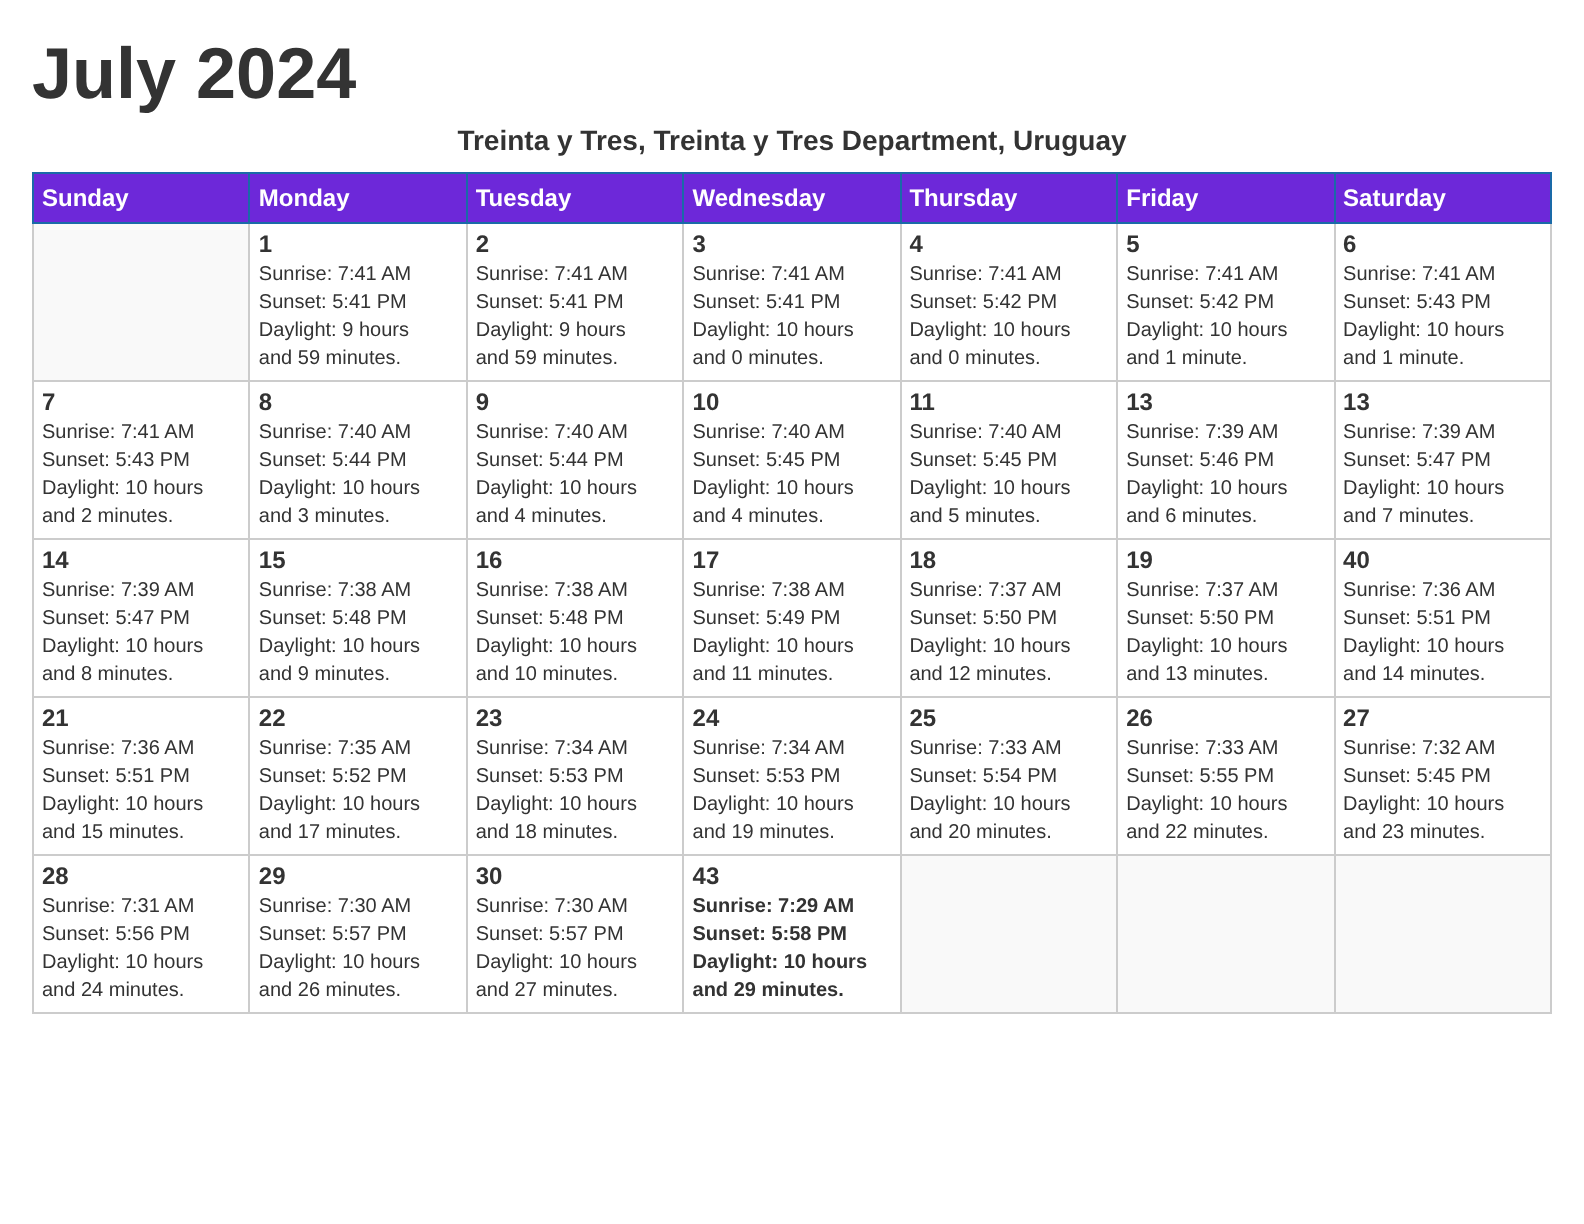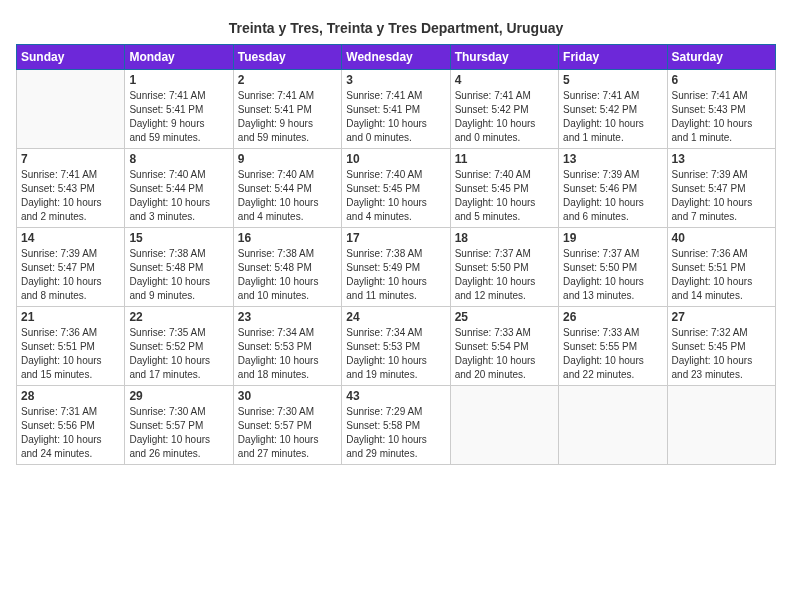--- a/index.html
+++ b/index.html
@@ -68,20 +68,21 @@
     .day-info {
       font-size: 10px;
       line-height: 1.4;
       color: #333;
     }
   </style>
 </head>
 <body>
 
 <div class="header-area">
+  <div class="month-title">July 2024</div>
 </div>
 
 <div class="subtitle">Treinta y Tres, Treinta y Tres Department, Uruguay</div>
 
 <table class="calendar">
   <thead>
     <tr>
     <th>Sunday</th>
         <th>Monday</th>
         <th>Tuesday</th>
@@ -307,21 +308,21 @@
         </td>
         <td>
           <span class="day-num">30</span>
           <div class="day-info" style="white-space: pre-line;">Sunrise: 7:30 AM
 Sunset: 5:57 PM
 Daylight: 10 hours
 and 27 minutes.</div>
         </td>
         <td>
           <span class="day-num">43</span>
-          <div class="day-info" style="white-space: pre-line;">Sunrise: 7:29 AM
+          <div class="day-info" style="white-space: pre-line; font-weight: bold;">Sunrise: 7:29 AM
 Sunset: 5:58 PM
 Daylight: 10 hours
 and 29 minutes.</div>
         </td>
         <td class="empty"></td>
         <td class="empty"></td>
         <td class="empty"></td>
       </tr>
     </tbody>
 </table>

